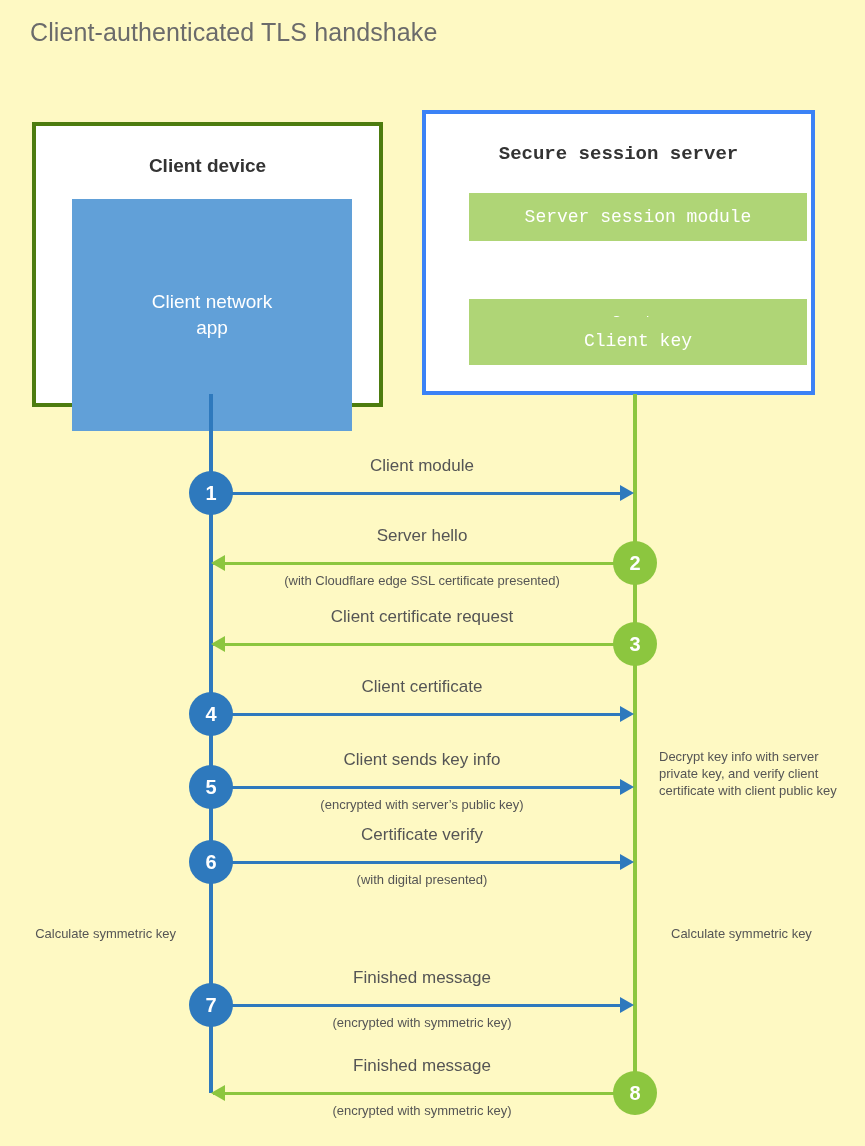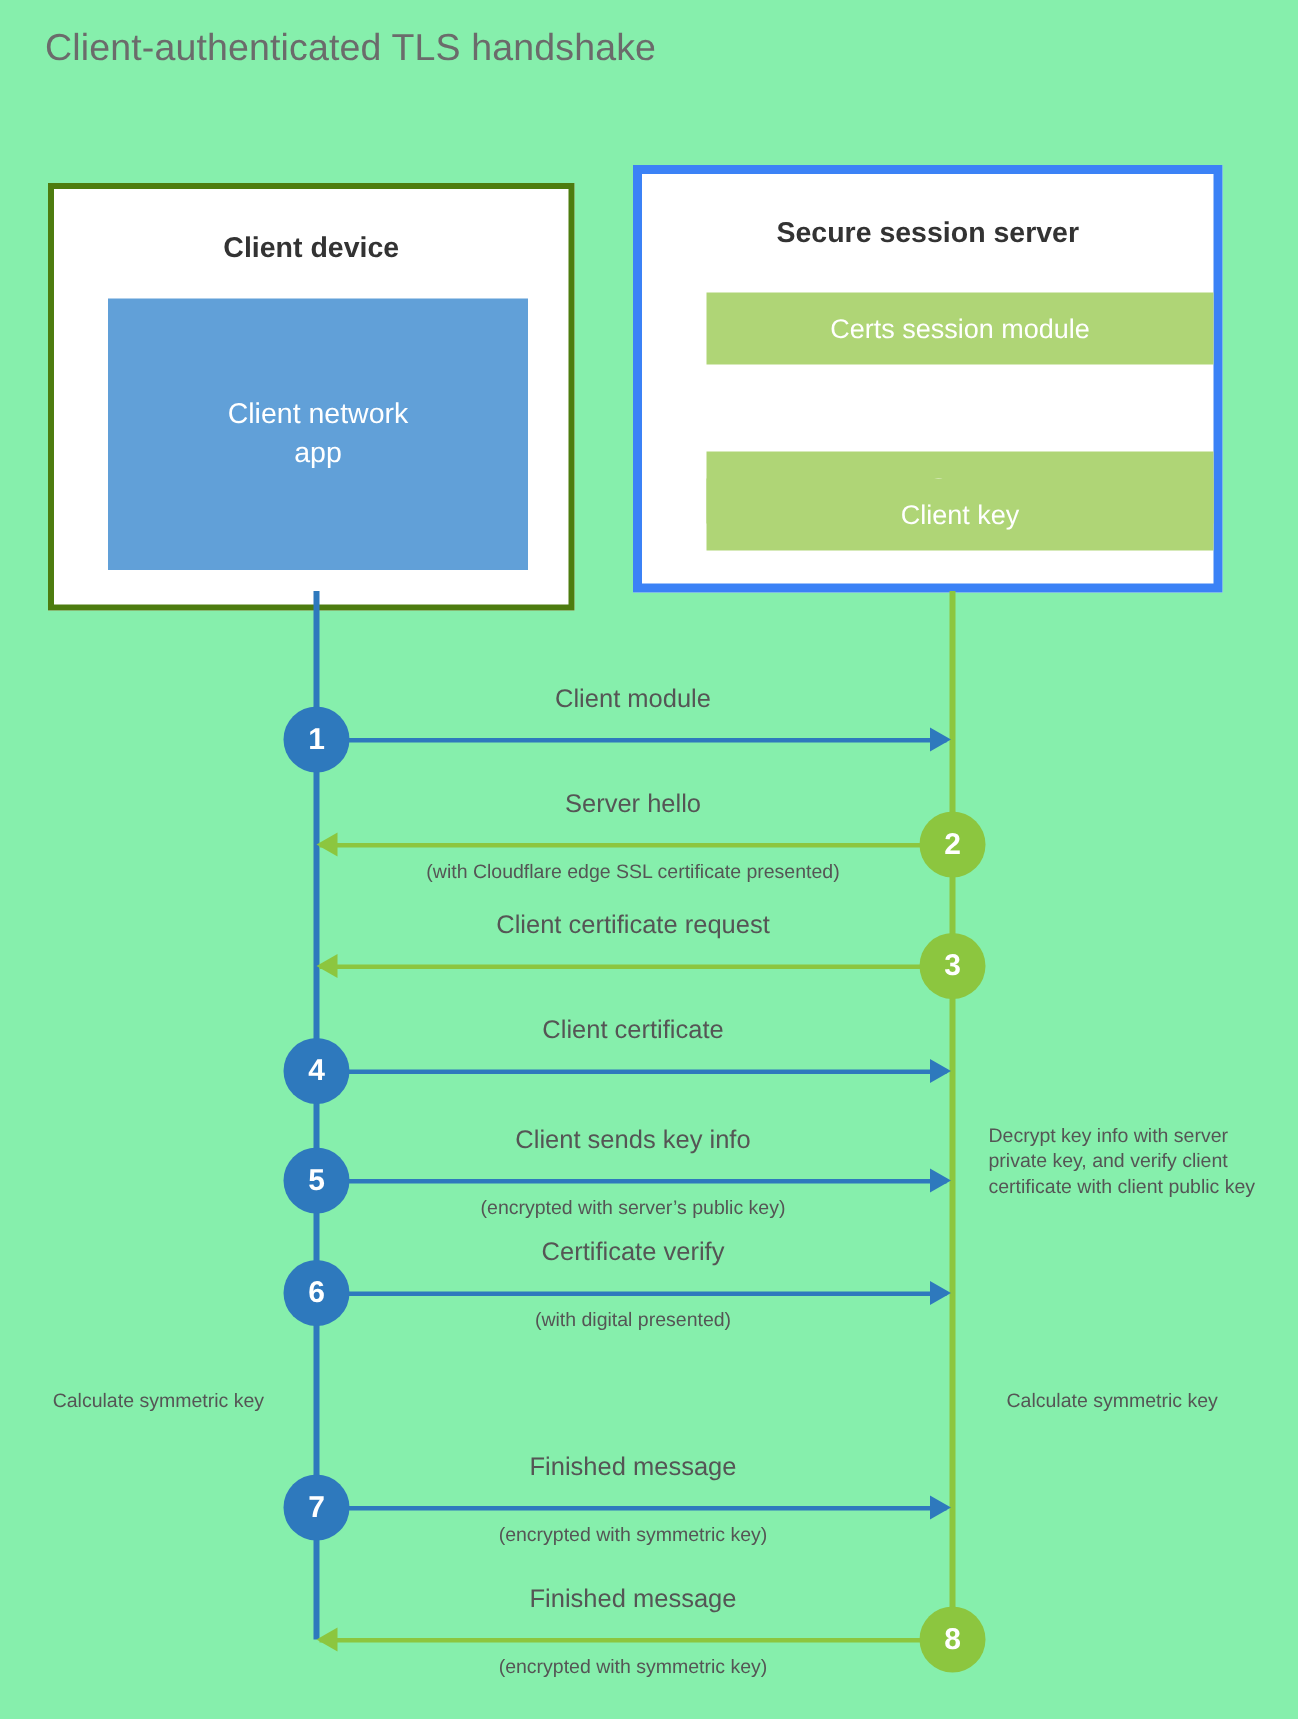--- a/index.html
+++ b/index.html
@@ -1,27 +1,27 @@
 <!DOCTYPE html>
 <html><head>
 <meta charset="utf-8">
 <style>
   html,body{margin:0;padding:0;background:#ffffff;}
   body{width:865px;height:1146px;font-family:"Liberation Sans",sans-serif;color:#4a4a4a;}
-  #stage{position:relative;width:865px;height:1146px;overflow:hidden;background:#86efac;}
+  #stage{position:relative;width:865px;height:1146px;overflow:hidden;background:#fef9c3;}
 
   .title{position:absolute;left:30px;top:18px;font-size:25px;color:#6b6b6b;font-weight:400;letter-spacing:.1px;white-space:nowrap;}
 
   
   .party-box{position:absolute;background:#fff;box-sizing:border-box;}
   #client-box{left:32px;top:122px;width:351px;height:285px;border:4px solid #4d7c0f;}
-  #server-box{left:422px;top:110px;width:393px;height:285px;border:6px solid #3b82f6;}
+  #server-box{left:422px;top:110px;width:393px;height:285px;border:4px solid #3b82f6;font-family:Liberation Mono, monospace;}
   .party-title{position:absolute;left:0;right:0;top:29px;text-align:center;font-size:19px;font-weight:bold;color:#333333;}
 
-  .inner-blue{position:absolute;left:36px;top:73px;width:280px;height:181px;background:#61A0D8;
+  .inner-blue{position:absolute;left:36px;top:73px;width:280px;height:232px;background:#61A0D8;
               display:flex;align-items:center;justify-content:center;text-align:center;
               color:#ffffff;font-size:19px;line-height:26px;}
 
   .svr-bar{position:absolute;left:43px;width:338px;height:48px;background:#AFD576;
            display:flex;align-items:center;justify-content:center;color:#ffffff;font-size:18px;}
   .svr-bar.b0{top:79px;}
   .svr-bar.b1{top:141px;margin-top:44px;}
   .svr-bar.b2{top:203px;}
 
   
@@ -66,21 +66,21 @@
     <div class="inner-blue">
       <span>
         <span>Client network</span><br>
         <span>app</span>
       </span>
     </div>
   </div>
 
   <div class="party-box" id="server-box">
     <div class="party-title">Secure session server</div>
-    <div class="svr-bar b0">Certs session module</div>
+    <div class="svr-bar b0">Server session module</div>
     <div class="svr-bar b1">Certs</div>
     <div class="svr-bar b2">Client key</div>
   </div>
 
   <div class="lifeline" id="client-lifeline"></div>
   <div class="lifeline" id="server-lifeline"></div>
 
   <div class="msg l2r" style="top:493px">
     <div class="label">Client module</div>
     <div class="line"></div>

